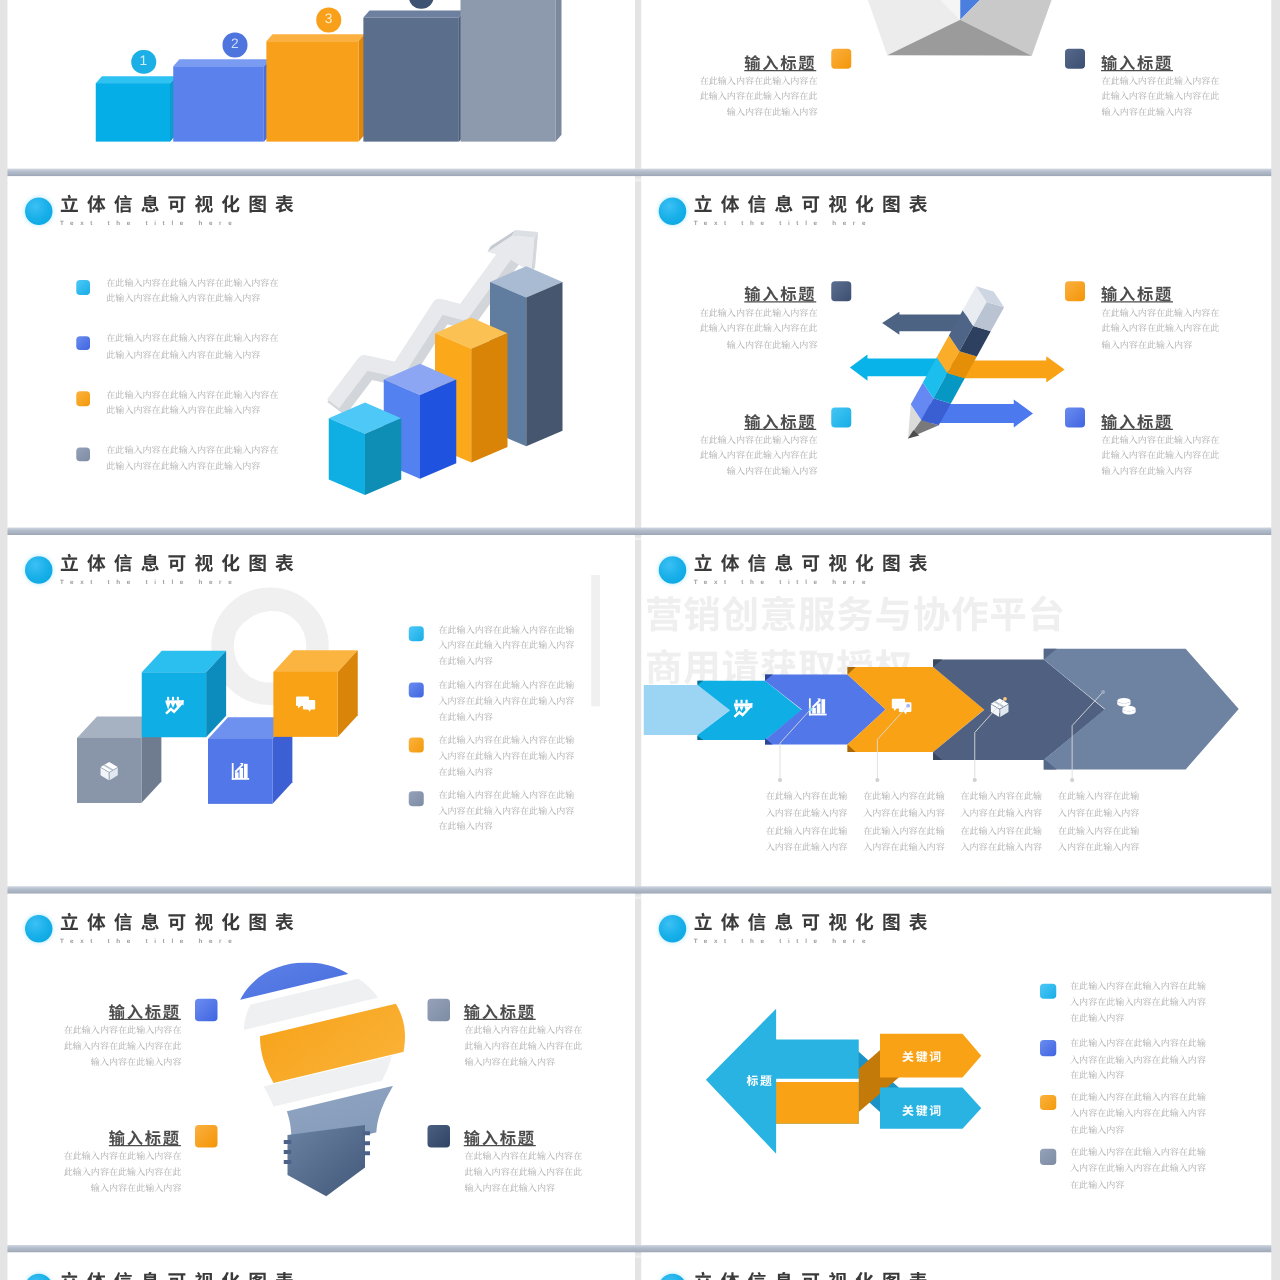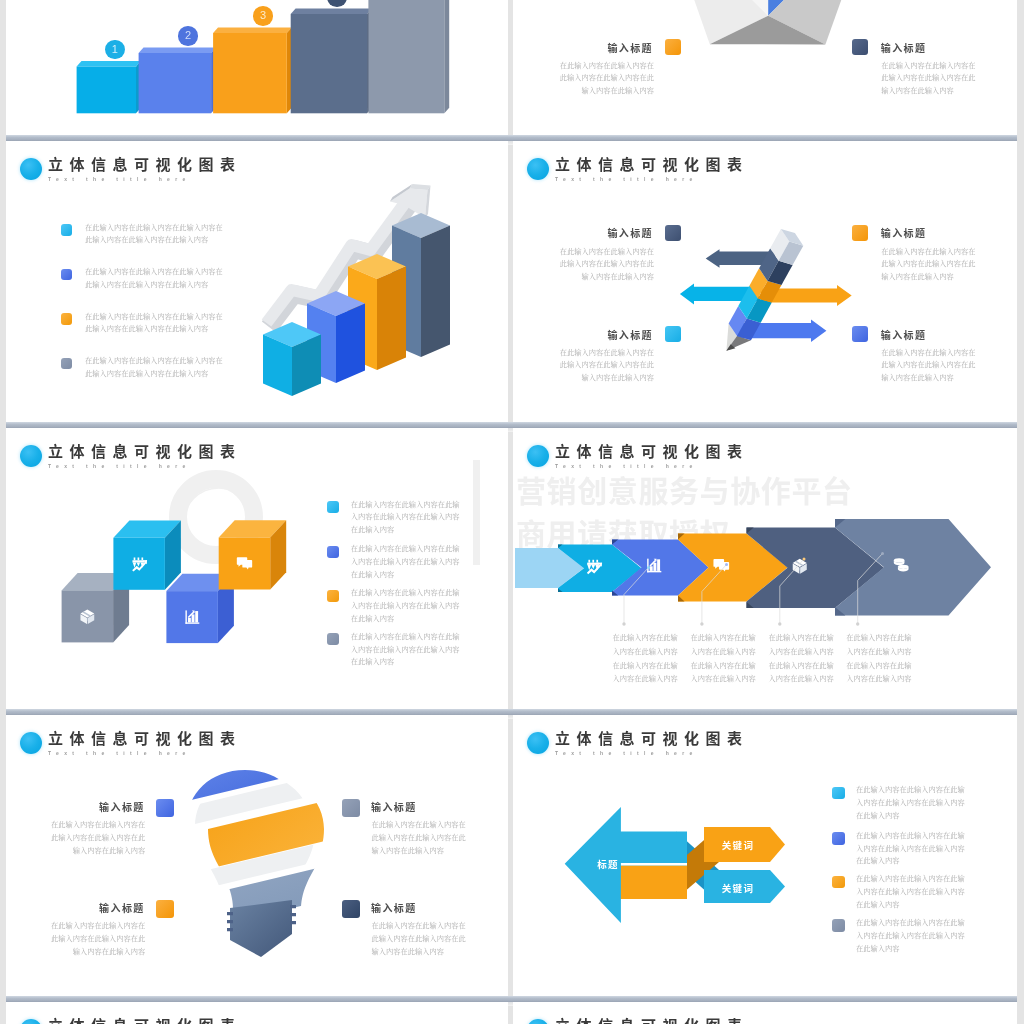--- a/index.html
+++ b/index.html
@@ -22,22 +22,22 @@
   .hdr .t1{position:absolute;left:28px;top:0px;font-size:15px;font-weight:bold;color:#3a3a3a;
            letter-spacing:6.5px;white-space:nowrap;line-height:11px;
            font-family:"Noto Sans CJK SC","Liberation Sans",sans-serif;}
   .hdr .t2{position:absolute;left:28px;top:18px;font-size:5px;font-weight:bold;color:#9c9c9c;
            letter-spacing:5.35px;white-space:nowrap;line-height:7px;
            font-family:"Liberation Sans",sans-serif;}
 
   .bodytext{position:absolute;font-size:7.25px;color:#adadad;line-height:12.8px;white-space:nowrap;
             font-family:"Noto Serif CJK SC","Liberation Serif",serif;}
   .bodytext.r{text-align:right;}
-  .lbl{position:absolute;font-size:10px;color:#4d4d4d;font-weight:bold;letter-spacing:1.4px;
-       white-space:nowrap;font-family:"Noto Sans CJK SC","Liberation Sans",sans-serif;}
+  .lbl{position:absolute;font-size:13px;color:#4d4d4d;font-weight:bold;letter-spacing:1.4px;
+       white-space:nowrap;font-family:"Noto Sans CJK SC","Liberation Sans",sans-serif;text-decoration:underline;}
   .sq{position:absolute;border-radius:3px;}
   .wm{position:absolute;pointer-events:none;user-select:none;white-space:nowrap;
       font-family:"Noto Sans CJK SC","Liberation Sans",sans-serif;}
   svg{display:block;overflow:visible;}
 </style>
 </head>
 <body>
 
 <div class="page" id="page">
     <div class="slide" style="left:6px;top:-147px;width:502px;height:282px;">

